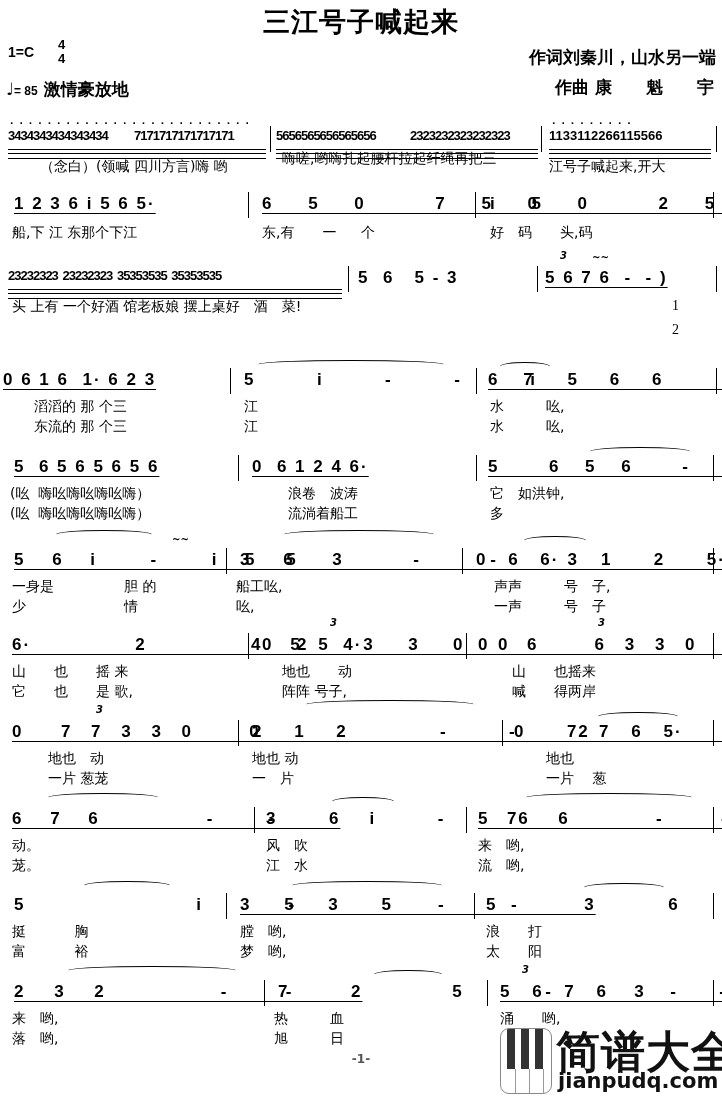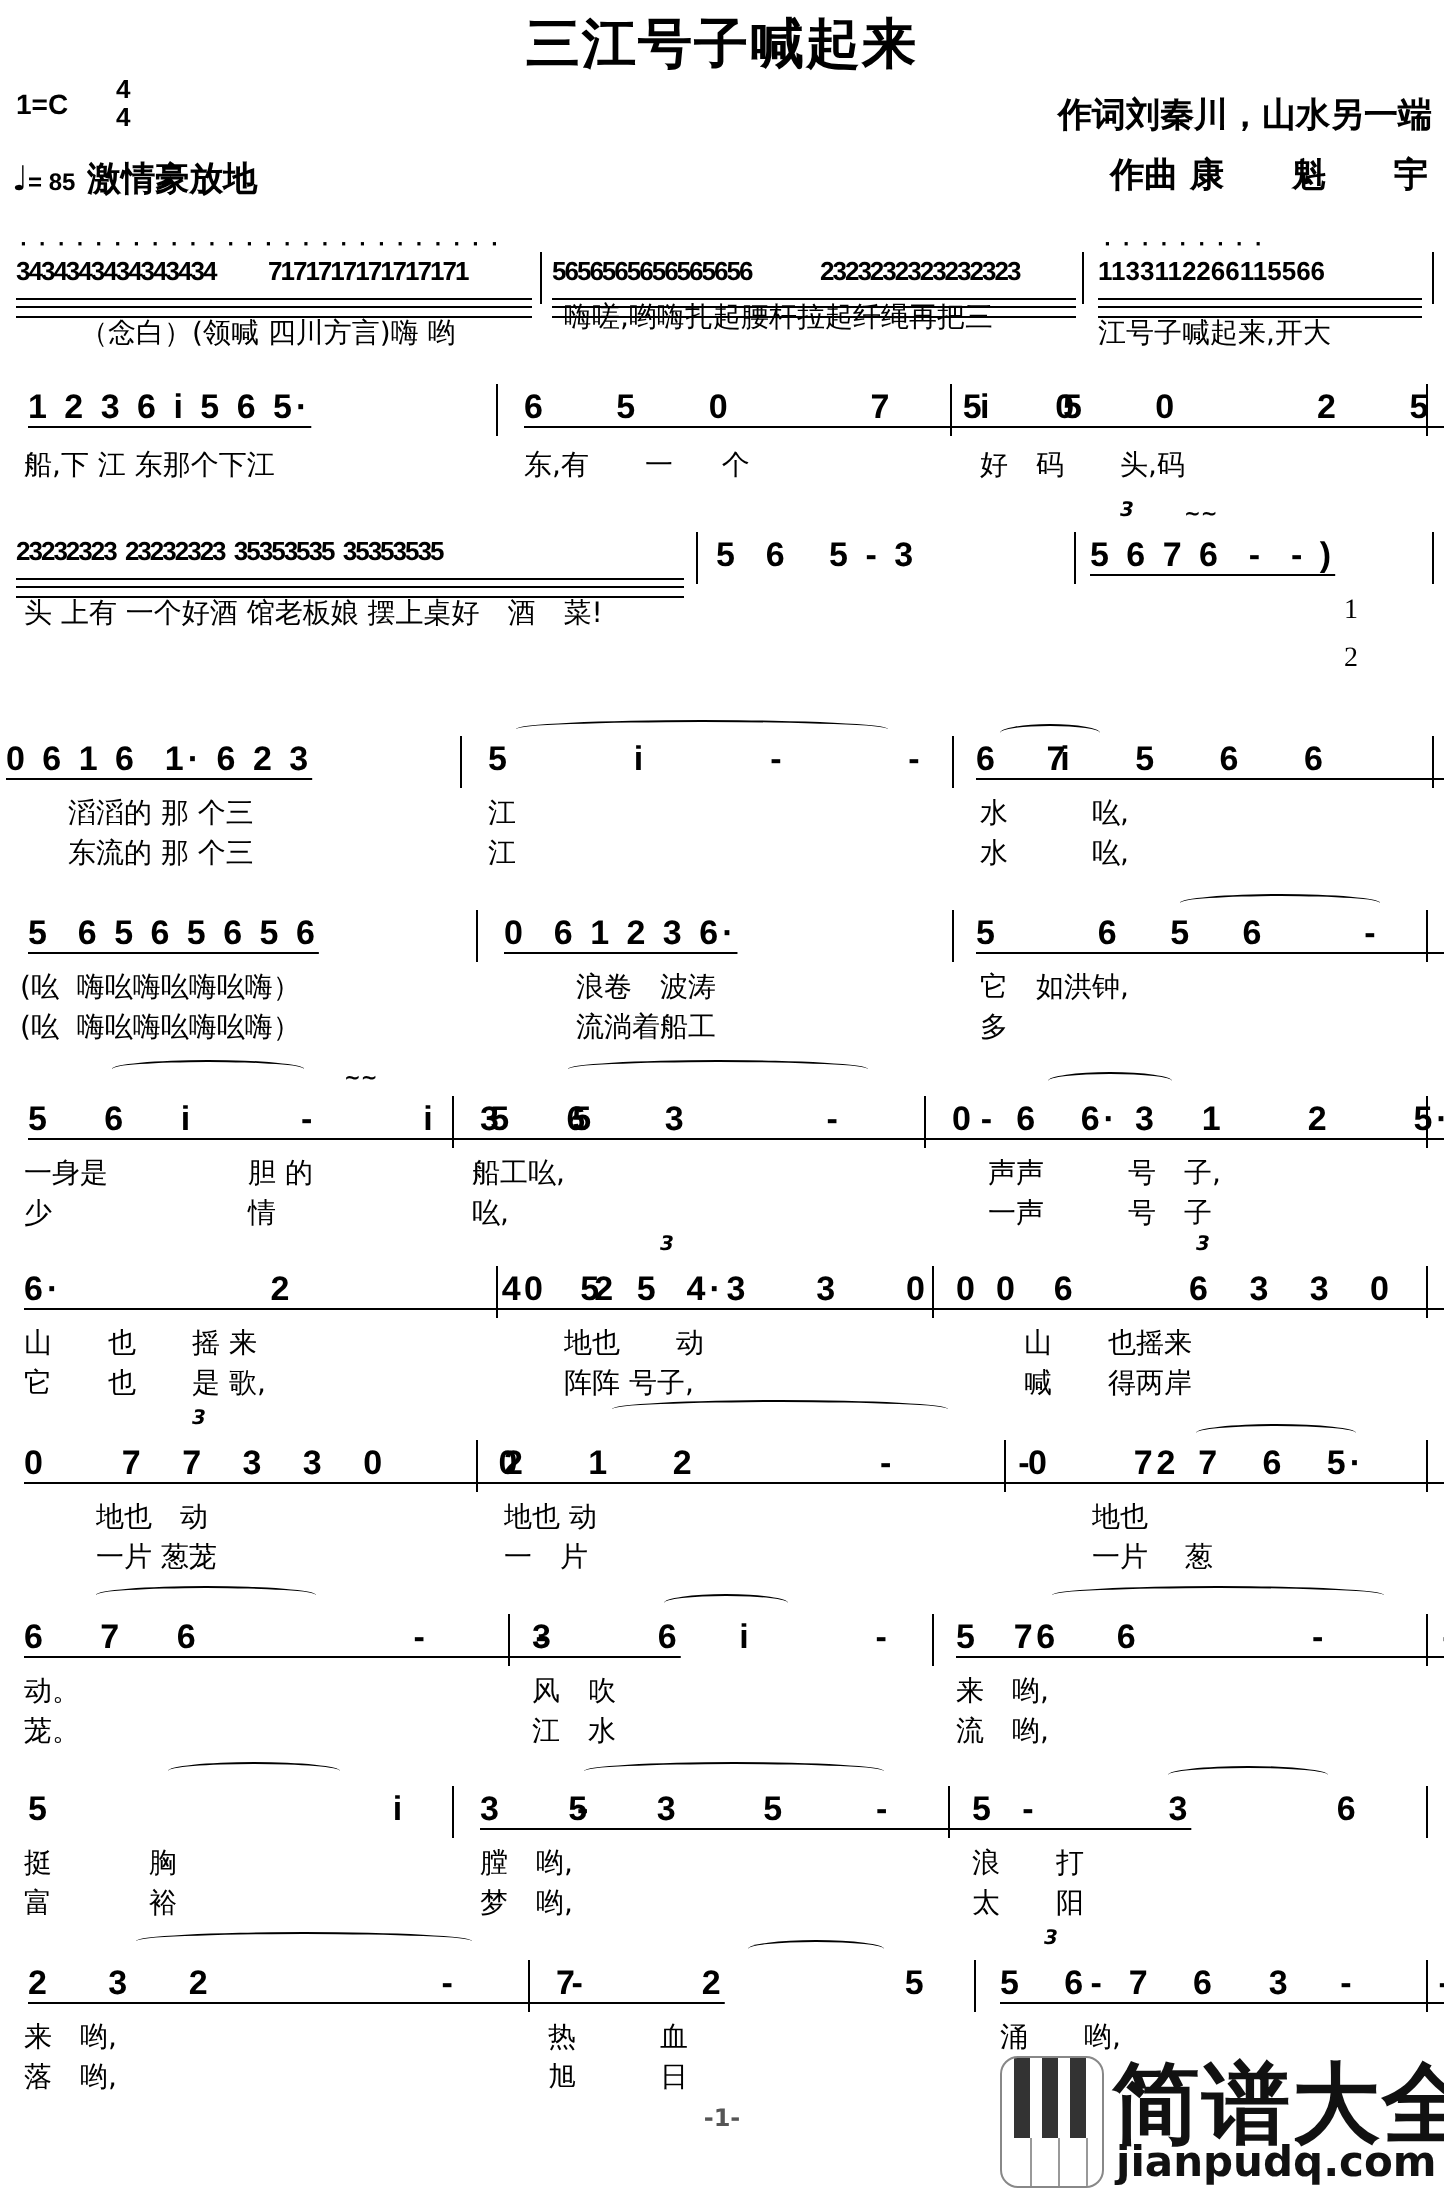--- a/index.html
+++ b/index.html
@@ -109,21 +109,21 @@
   <div class="lyric" style="left:490px;top:30px">水　　　吆,</div>
   <div class="lyric" style="left:34px;top:50px">东流的 那 个三</div>
   <div class="lyric" style="left:244px;top:50px">江</div>
   <div class="lyric" style="left:490px;top:50px">水　　　吆,</div>
 </div>
 
 <div class="row" style="top:455px">
   <div class="slur" style="left:590px;top:-8px;width:100px"></div>
   <div class="notes ul1" style="left:14px;top:2px">5  6 5 6 5 6 5 6</div>
   <div class="bar" style="left:238px;top:0"></div>
-  <div class="notes ul1" style="left:252px;top:2px">0  6 1 2 3 6·</div>
+  <div class="notes ul1" style="left:252px;top:2px">0  6 1 2 4 6·</div>
   <div class="bar" style="left:476px;top:0"></div>
   <div class="notes ul1" style="left:488px;top:2px;word-spacing:18px">5  6 5 6  -  6</div>
   <div class="bar" style="left:713px;top:0"></div>
   <div class="lyric" style="left:10px;top:30px">(吆  嗨吆嗨吆嗨吆嗨）</div>
   <div class="lyric" style="left:288px;top:30px">浪卷　波涛</div>
   <div class="lyric" style="left:490px;top:30px">它　如洪钟,</div>
   <div class="lyric" style="left:10px;top:50px">(吆  嗨吆嗨吆嗨吆嗨）</div>
   <div class="lyric" style="left:288px;top:50px">流淌着船工</div>
   <div class="lyric" style="left:490px;top:50px">多</div>
 </div>

